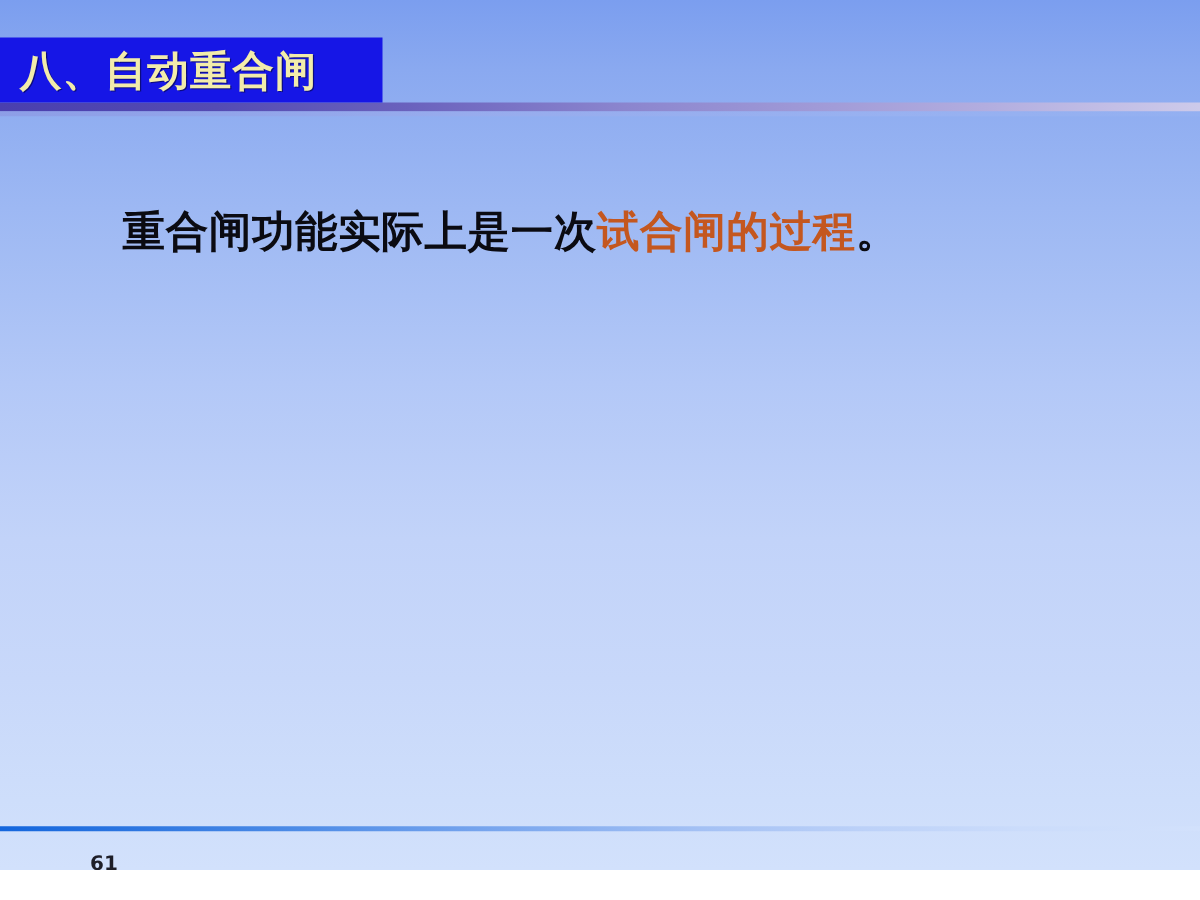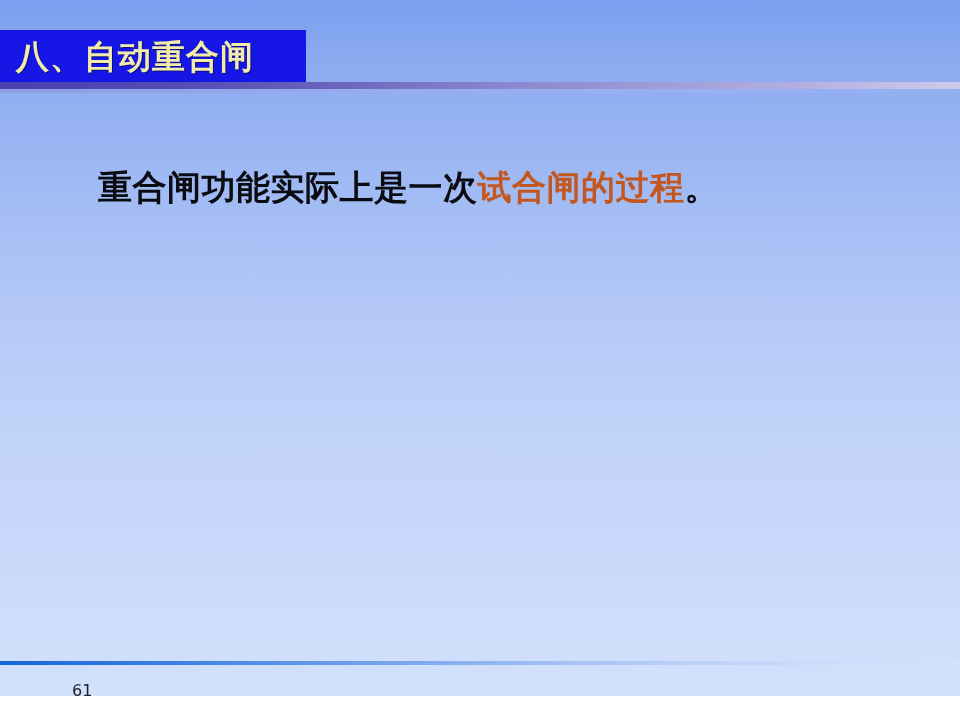--- a/index.html
+++ b/index.html
@@ -101,20 +101,21 @@
     font-family: "DejaVu Sans", "Liberation Sans", sans-serif;
     letter-spacing: 0.5px;
   }
   #para-1 {
     margin: 0 58px 0 52px;
     text-indent: 58px;
     text-align: justify;
   }
   #para-2 {
     margin: 56px 58px 0 98px;
+    font-family: Liberation Serif, serif;
   }
   .highlight-orange {
     color: #c4571f;
   }
 
   
   #footer-divider {
     position: absolute;
     left: 0;
     top: 661px;
@@ -129,21 +130,21 @@
         #bcd1f8 72%,
         #cbdcfb 85%,
         #d2e1fc 100%);
     z-index: 2;
   }
   #footer-page-number {
     position: absolute;
     left: 72px;
     top: 681px;
     font-size: 16px;
-    font-weight: normal;
+    font-weight: bold;
     color: #1e1e28;
     font-family: "DejaVu Sans", "Liberation Sans", sans-serif;
     z-index: 3;
   }
   #footer-label {
     position: absolute;
     right: 22px;
     top: 676px;
     font-size: 22px;
     font-weight: bold;

